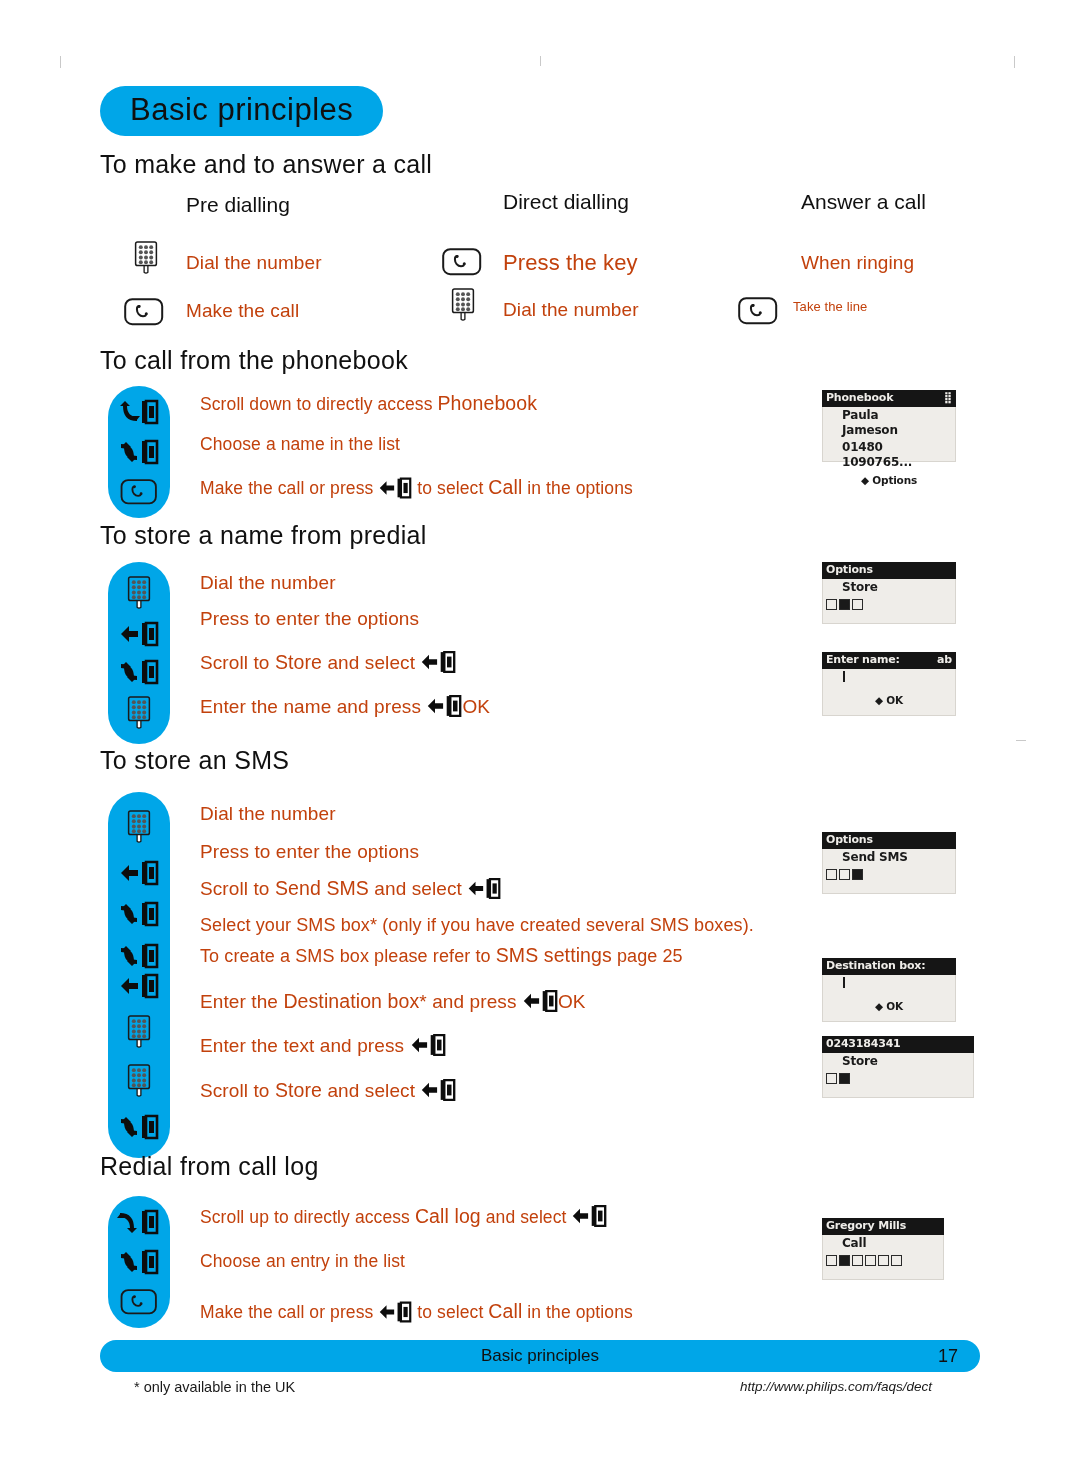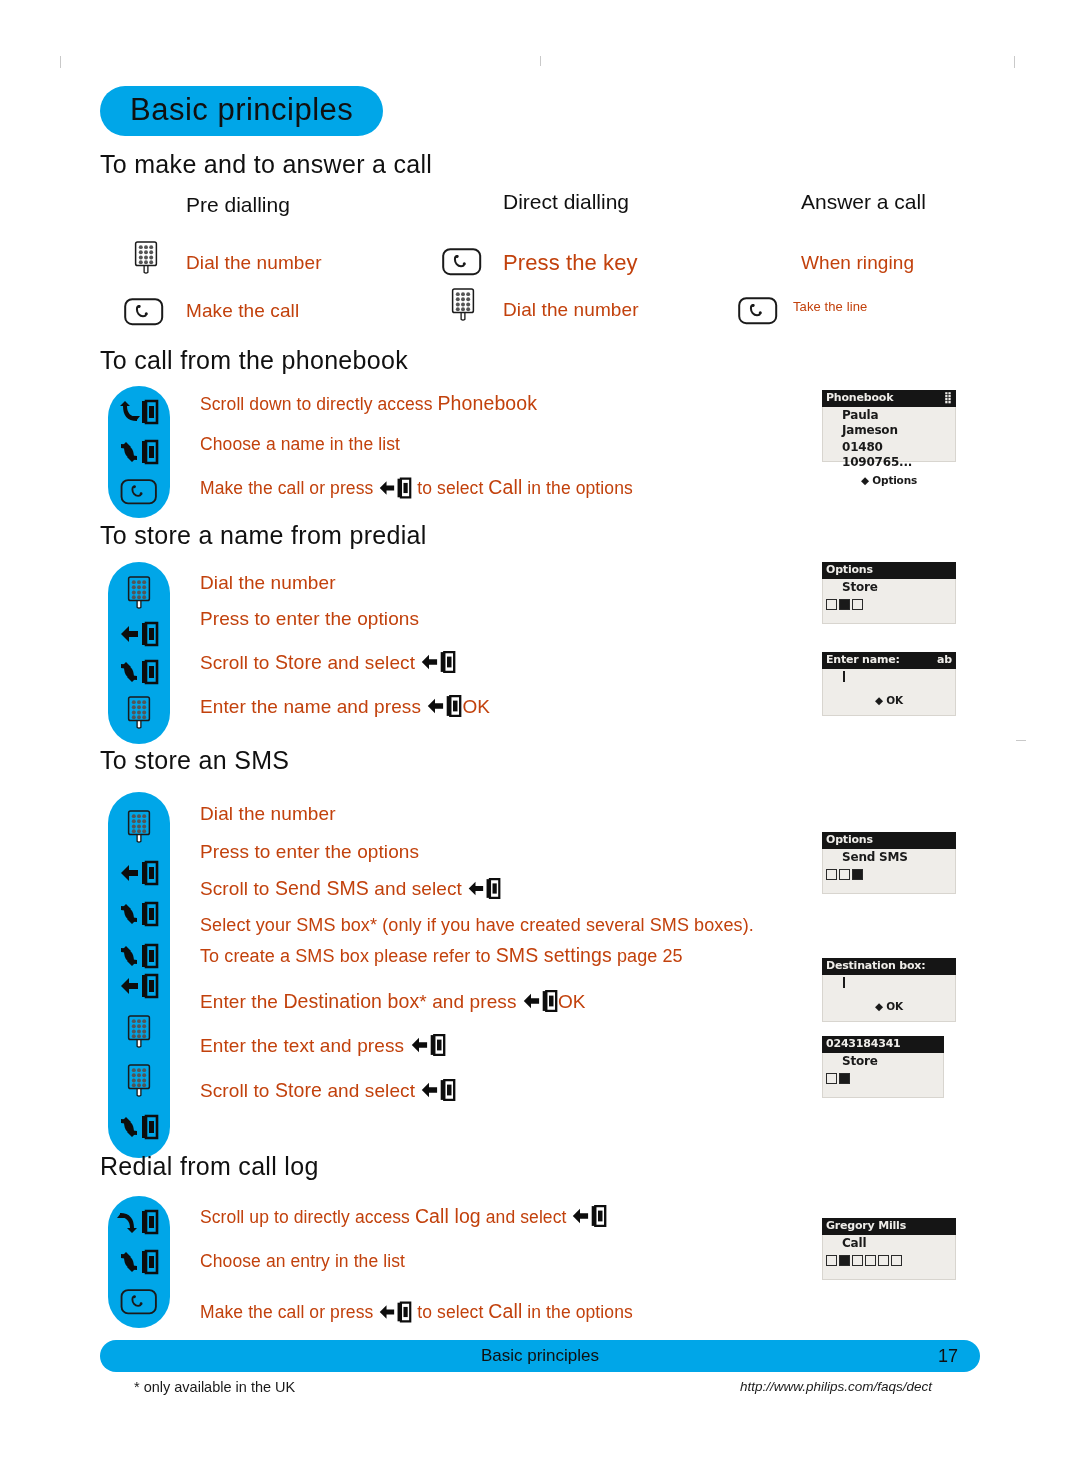--- a/index.html
+++ b/index.html
@@ -377,21 +377,21 @@
     <div class="bar">
       <span>Destination box:</span>
     </div>
     <div class="line"><span class="cursor"></span></div>
     <div class="soft" style="margin-top:8px;">
       <span>◆</span>
       <span>OK</span>
     </div>
   </div>
 
-  <div class="lcd" style="left:822px;top:1036px;width:122px;height:62px;">
+  <div class="lcd" style="left:822px;top:1036px;width:152px;height:62px;">
     <div class="bar">
       <span>0243184341</span>
     </div>
     <div class="line">Store</div>
     <div class="iconrow">
       <div class="sq"></div>
       <div class="sq on"></div>
     </div>
   </div>
 
@@ -414,21 +414,21 @@
         <use href="#g-navsel"></use>
       </svg>
   </div>
   <div class="body" style="left:200px;top:1251px;">Choose an entry in the list</div>
   <div class="body" style="left:200px;top:1300px;">
     <span>Make the call or press </span><svg class="inline-ico" style="width:34px;height:22px;" viewBox="0 0 40 26">
         <use href="#g-navsel"></use>
       </svg><span> to select </span><span class="em">Call</span><span> in the options</span>
   </div>
 
-  <div class="lcd" style="left:822px;top:1218px;width:134px;height:62px;">
+  <div class="lcd" style="left:822px;top:1218px;width:122px;height:62px;">
     <div class="bar">
       <span>Gregory Mills</span>
     </div>
     <div class="line">Call</div>
     <div class="iconrow">
       <div class="sq"></div>
       <div class="sq on"></div>
       <div class="sq"></div>
       <div class="sq"></div>
       <div class="sq"></div>

